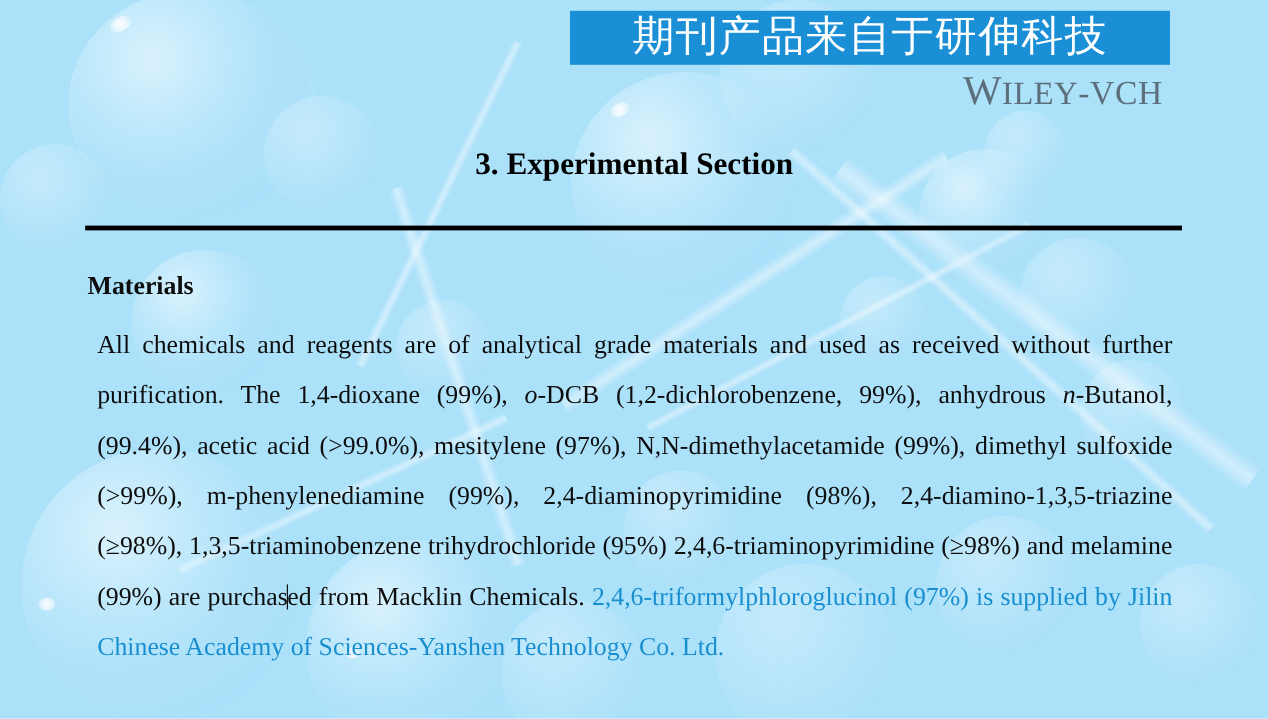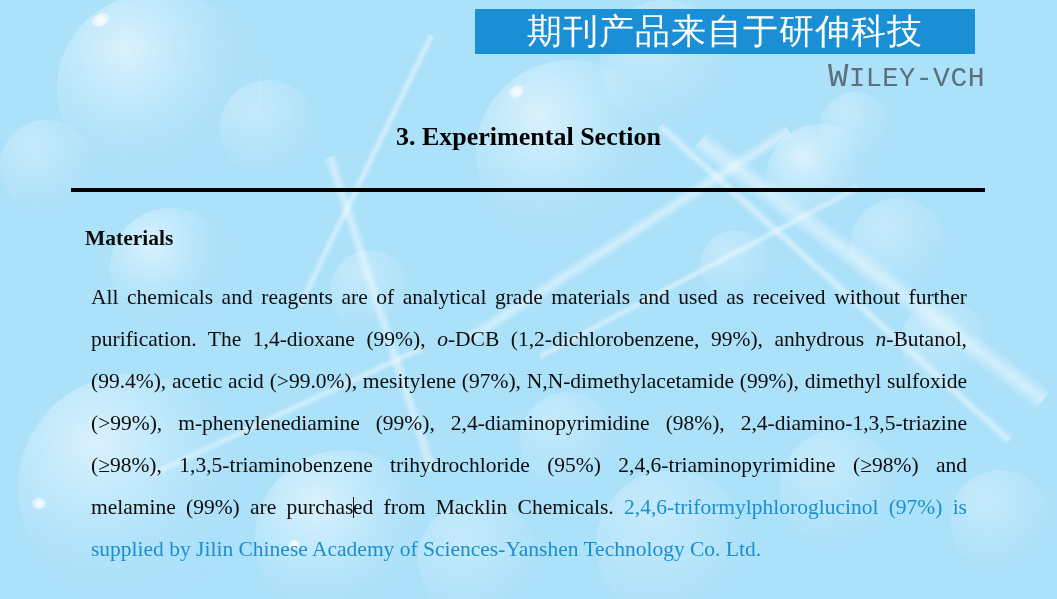--- a/index.html
+++ b/index.html
@@ -92,24 +92,24 @@
     font-size: 35px;
     line-height: 45px;
     font-weight: 400;
     letter-spacing: 1px;
     text-align: center;
     white-space: nowrap;
     box-sizing: border-box;
   }
   #wiley-logo {
     position: absolute;
-    right: 72px;
+    right: 88px;
     top: 57px;
     color: #5d6f7c;
-    font-family: Liberation Mono, monospace;
+    font-family: Liberation Serif, serif;
     font-size: 34px;
     line-height: 40px;
     letter-spacing: 0.5px;
     white-space: nowrap;
     text-align: center;
   }
   #wiley-logo .cap { font-size: 34px; }
   #wiley-logo .sc  { font-size: 27px; }
   #wiley-logo .vch { font-size: 28px; }
 
@@ -144,24 +144,24 @@
     width: 912px;
     color: #0d0d0d;
     font-family: "Liberation Serif", serif;
     font-size: 21.5px;
     line-height: 42px;
   }
   #subhead {
     font-weight: bold;
     font-size: 21.5px;
     line-height: 40px;
-    margin: 0 0 0 12px;
+    margin: 0 0 0 0;
   }
   .para {
-    margin: 18px;
+    margin: 8px;
     text-align: justify;
     text-justify: inter-word;
     hyphens: none;
   }
   .para i { font-style: italic; }
   .blue { color: #1a8fd0; }
 
   .caret {
     display: inline-block;
     width: 0;

